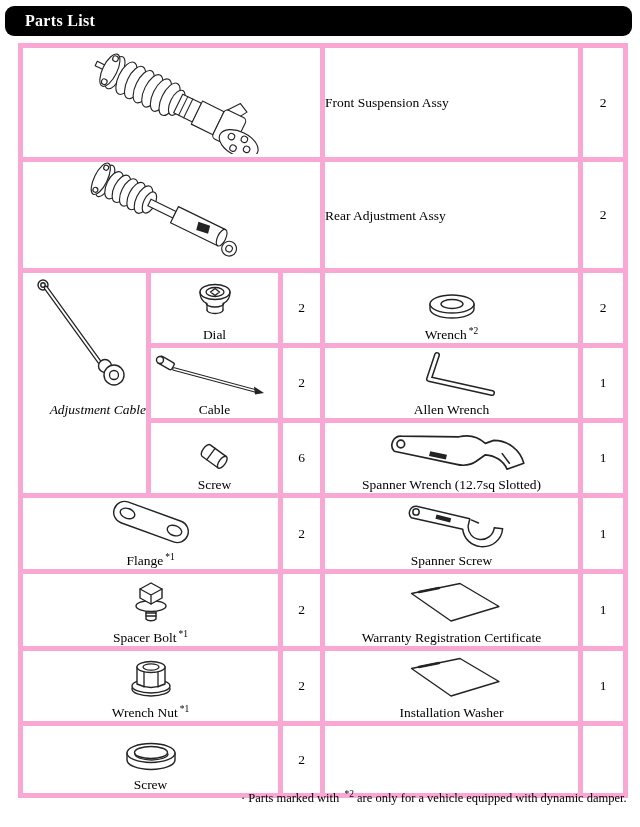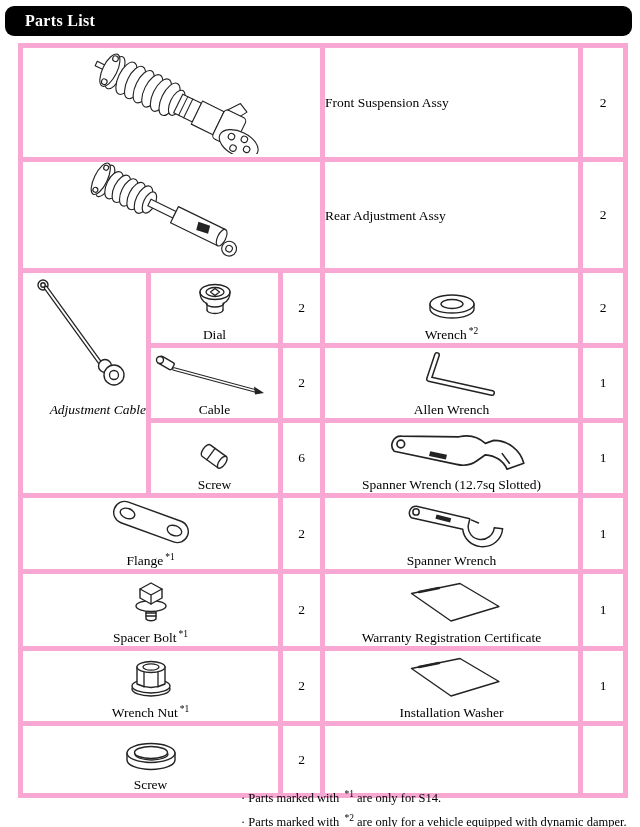--- a/index.html
+++ b/index.html
@@ -217,21 +217,21 @@
     <td class="qtyc">2</td>
     <td class="pb">
       <svg class="pimg" width="125" height="46" viewBox="0 0 125 46">
         <g transform="translate(16,0) scale(1.05)">
           <path class="wh" d="M11,4 a6.5,6.5 0 0 0 -5,11 L55,26 c1,9 8,15.5 17,16.5 c11,1 20,-6.5 21,-17 l-8,-1 c-0.8,7 -7,12 -14,11.2 c-6.5,-0.8 -11.5,-6.5 -10.8,-13.2 l1.5,-6.5 Z"></path>
           <circle class="wh" cx="10.5" cy="9.5" r="3"></circle>
           <polygon class="dk" points="30,12 44,15.5 43,19.5 29,16"></polygon>
           <path class="ln" d="M63,17 l7,3"></path>
         </g>
       </svg>
-      <span class="plbl">Spanner Wrench</span>
+      <span class="plbl">Spanner Screw</span>
     </td>
     <td class="qtyc">1</td>
   </tr>
 
   <tr style="height:77px">
     <td colspan="2" class="pb">
       <svg class="pimg" width="44" height="42" viewBox="0 0 44 42">
         <path class="wh" d="M17,27 L17,38 a5.5,3 0 0 0 10,0 L27,27"></path>
         <path class="ln" d="M17,32 h10 M17,35 h10"></path>
         <ellipse class="wh" cx="22" cy="25" rx="15" ry="5.5"></ellipse>
@@ -286,15 +286,14 @@
     </td>
     <td class="qtyc">2</td>
     <td class="pb"></td>
     <td class="qtyc"></td>
   </tr>
 
   </tbody>
 </table>
 
 <div class="footnotes">
-  <div class="fn"><span>· Parts marked with </span><sup>*1</sup><span> are only for S14.</span></div>
   <div class="fn"><span>· Parts marked with </span><sup>*2</sup><span> are only for a vehicle equipped with dynamic damper.</span></div>
 </div>
 
 </body></html>

